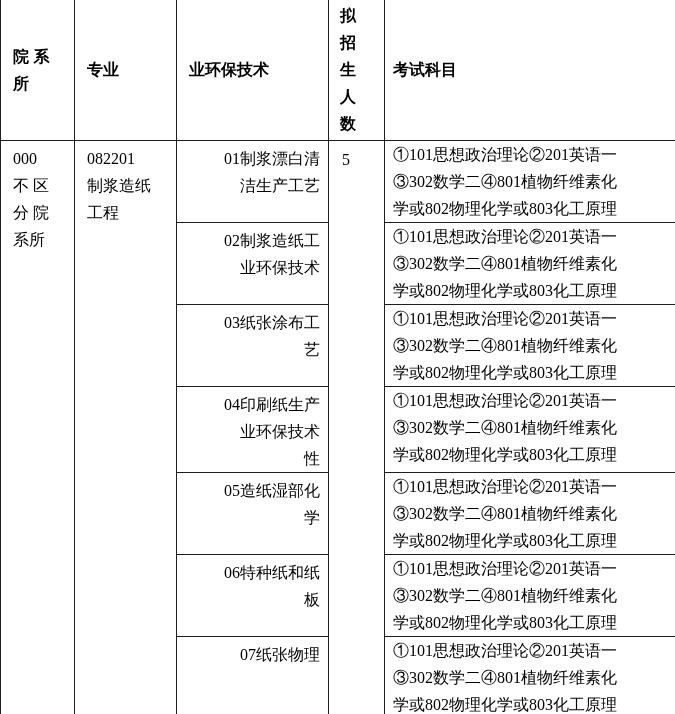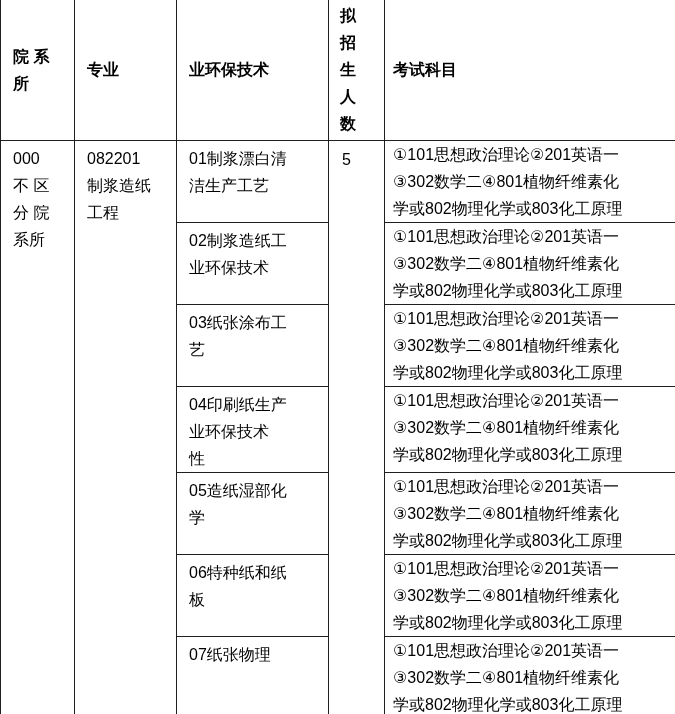--- a/index.html
+++ b/index.html
@@ -27,32 +27,32 @@
     white-space: pre-wrap;
     overflow: hidden;
     word-break: break-all;
     box-sizing: border-box;
   }
   
   .adm thead th { border-top: none; }
   .adm th:last-child, .adm td:last-child { border-right: none; padding-left: 8px; }
 
   .adm thead tr { height: 140px; }
-  .adm tbody tr { height: 82px; }
+  .adm tbody tr { height: 82px; font-family: Liberation Serif, serif; }
 
   .adm thead th {
     font-weight: bold;
     vertical-align: middle;
     padding: 0 6px 0 12px;
   }
   .adm thead th.h-enroll { padding: 0 4px 0 11px; }
 
   td.c-dept   { padding: 4px 6px 0 12px; }
   td.c-major  { padding: 4px 6px 0 12px; }
-  td.c-dir    { padding: 4px 8px 0 12px; }
+  td.c-dir    { padding: 4px 8px 0 12px; text-align: right; }
   td.c-enroll { padding: 5px 4px 0 13px; }
   td.c-exam   { padding: 0 4px 0 10px; margin-top: 10px; }
 </style>
 </head>
 <body>
 
 <table class="adm">
   <colgroup>
     <col style="width:74px">
     <col style="width:102px">

